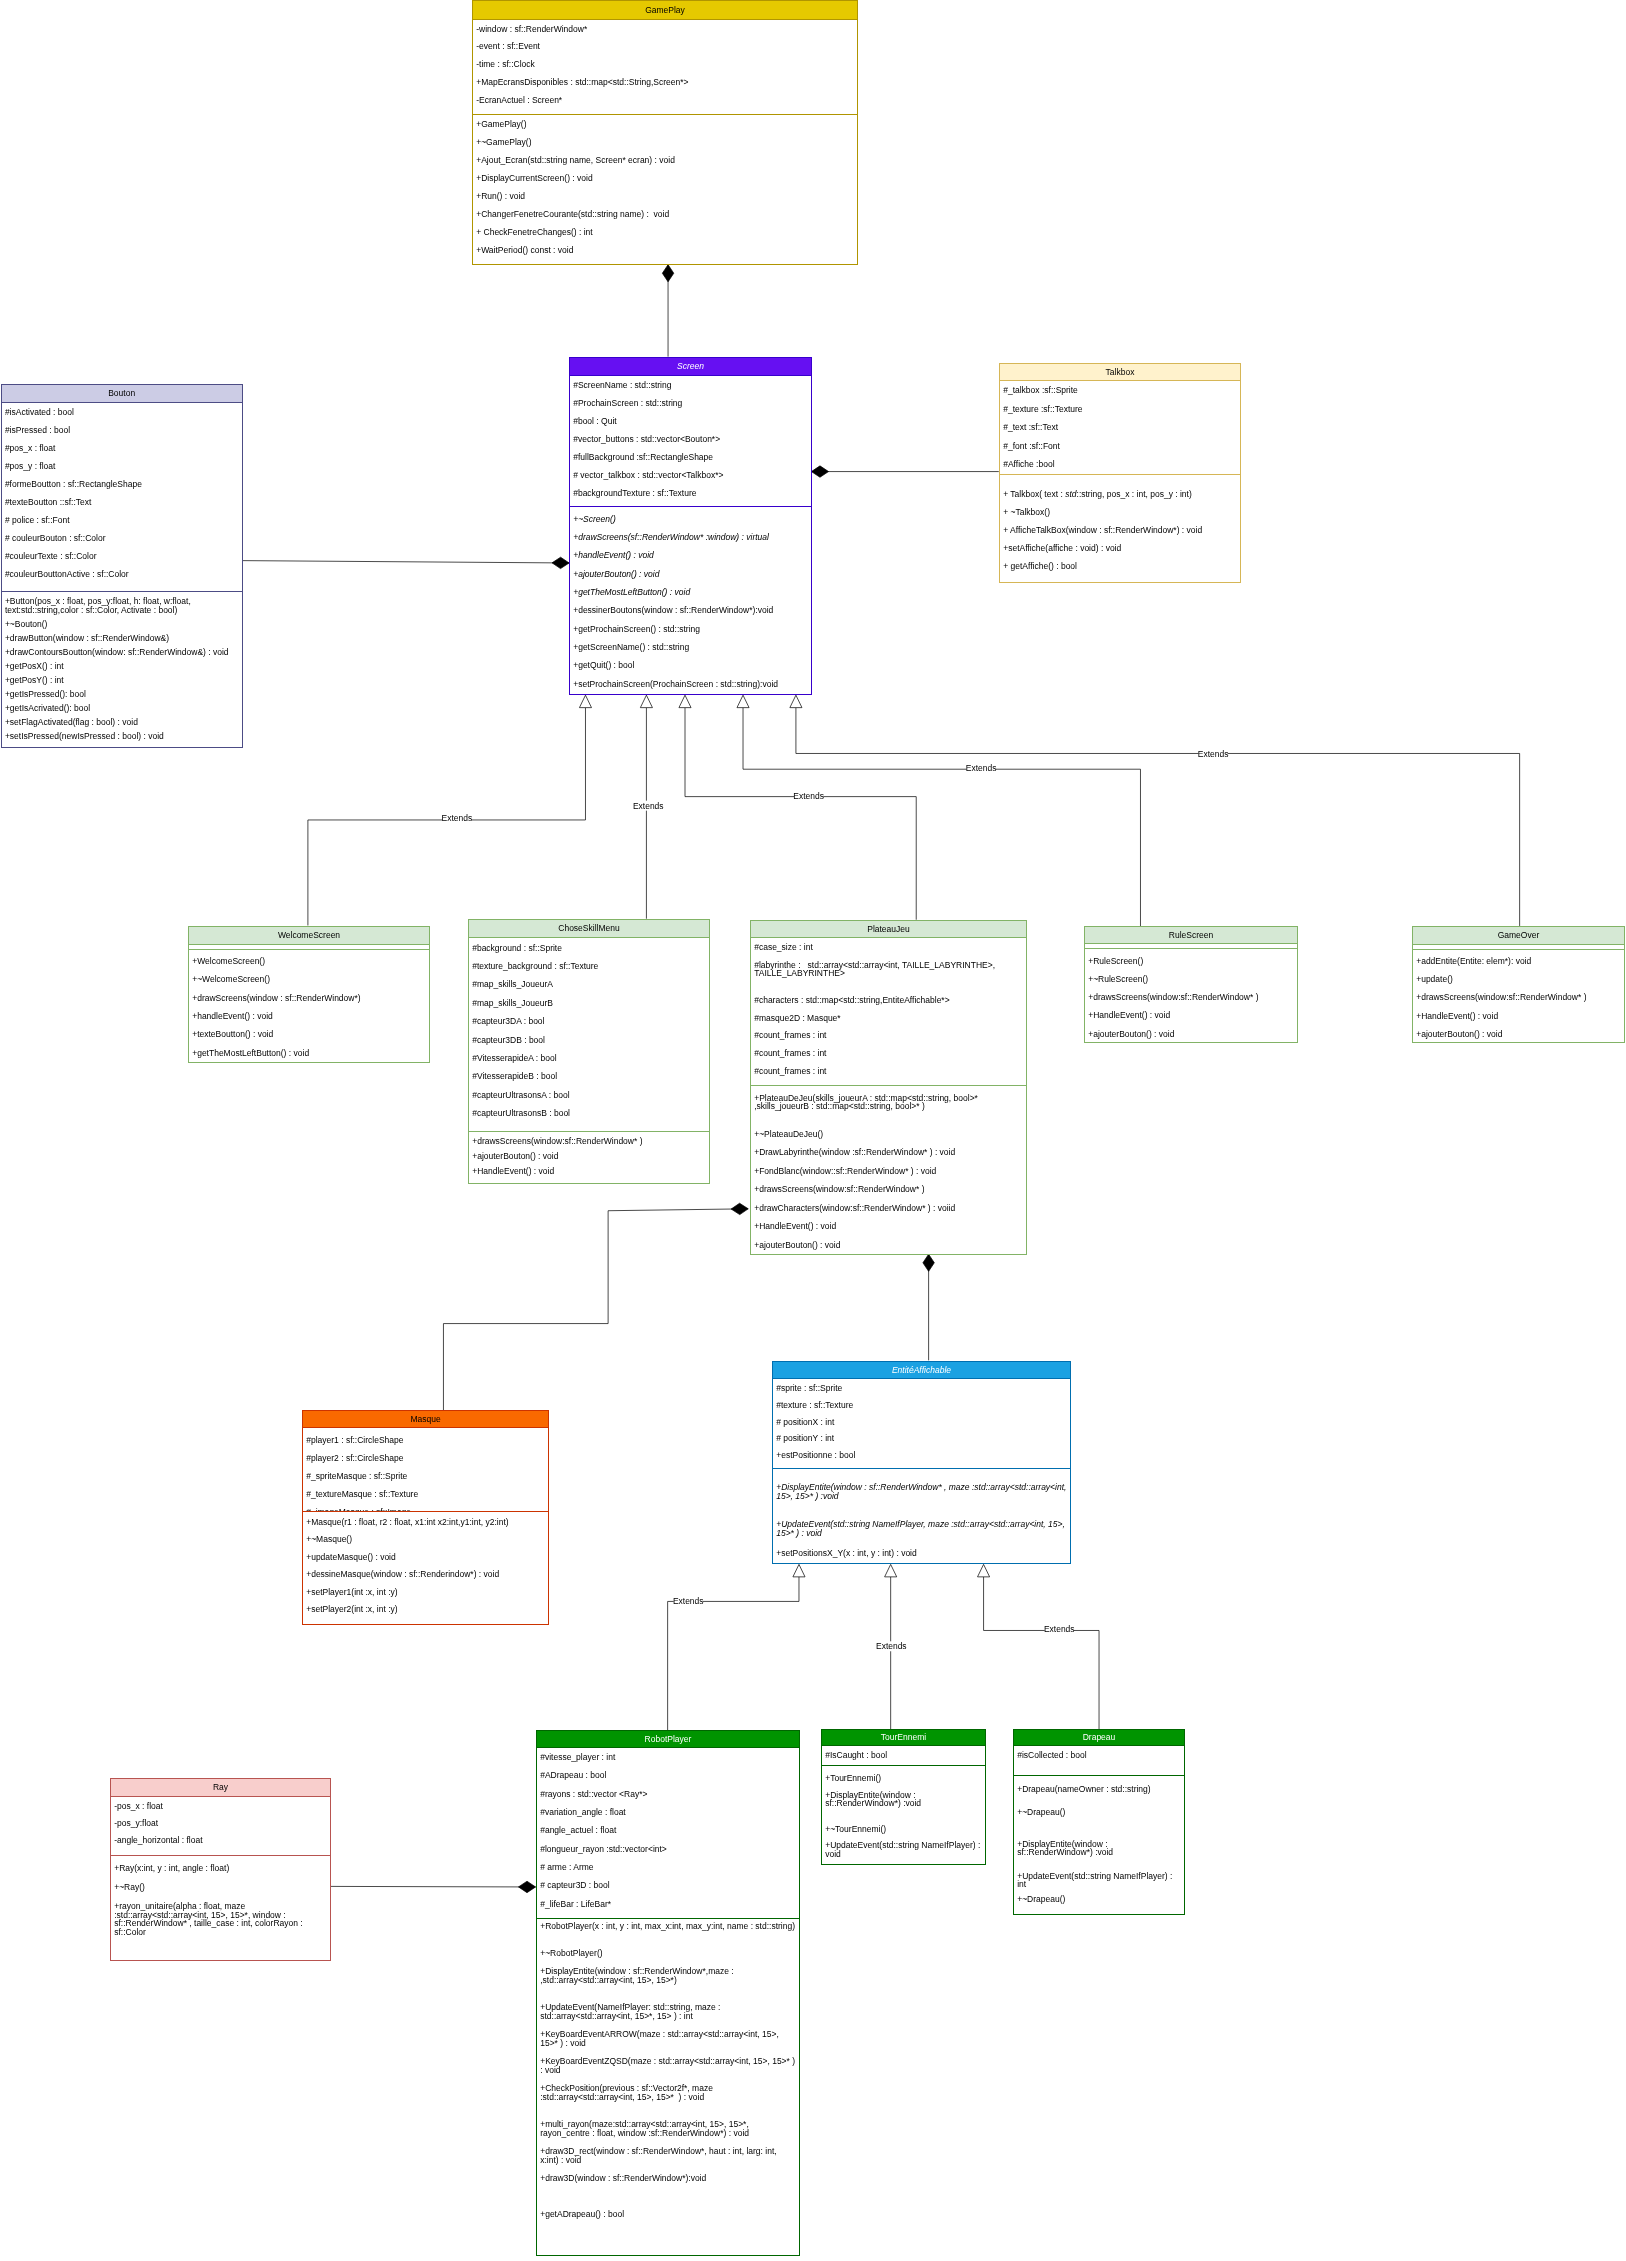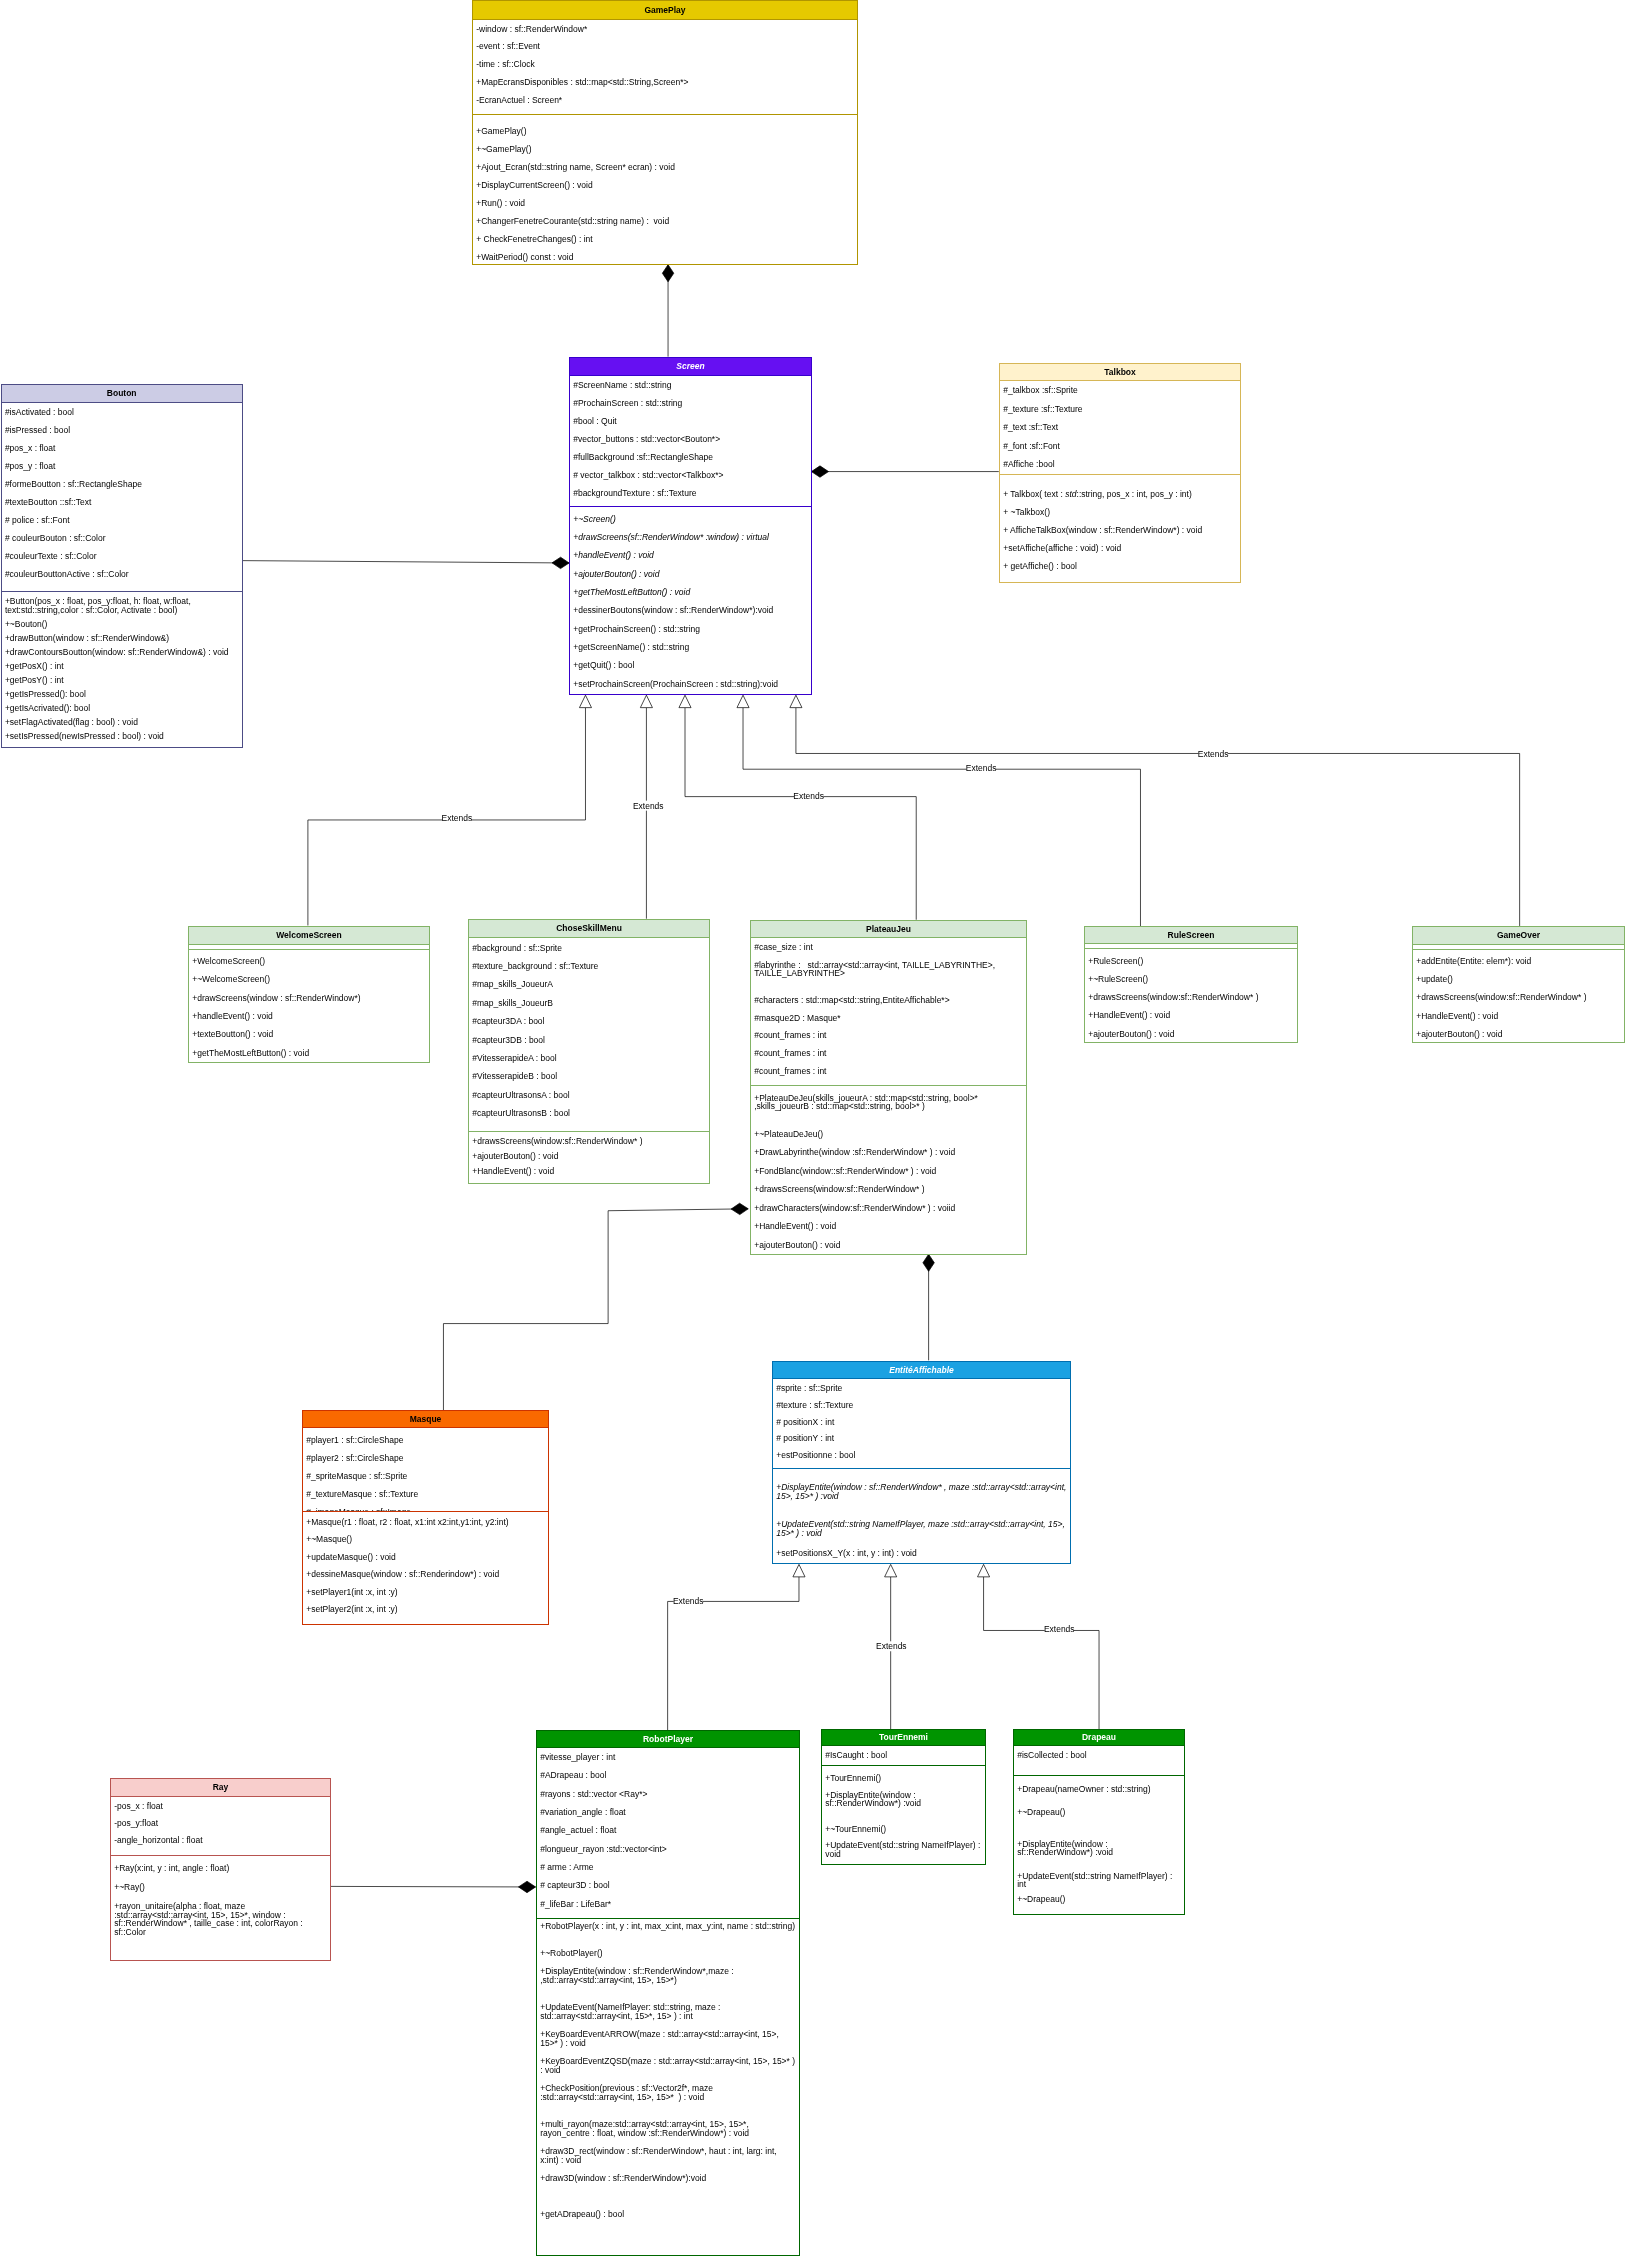--- a/index.html
+++ b/index.html
@@ -1,20 +1,20 @@
 <!DOCTYPE html>
 <html style="font-size:11.4px"><head>
 <meta charset="utf-8">
 <title>UML Class Diagram</title>
 <style>
   html,body{margin:0;padding:0;background:#ffffff;}
   #canvas{position:relative;width:1626px;height:2261px;background:#ffffff;
           font-family:"Liberation Sans",sans-serif;overflow:hidden;}
   .uml{position:absolute;box-sizing:border-box;background:#ffffff;border:0.7px solid #000;}
-  .uml > .hdr{font-weight:bold;text-align:center;box-sizing:border-box;font-size:8.5px;
+  .uml > .hdr{font-weight:normal;text-align:center;box-sizing:border-box;font-size:8.5px;
               display:flex;align-items:center;justify-content:center;line-height:8.5px;}
   .uml > .cmp{box-sizing:border-box;overflow:hidden;padding:2.8px 0 0 0;}
   .cmp .row{font-size:8.5px;line-height:8.6px;color:#000;
             padding:1.3px 3.6px 0 3.2px;white-space:pre-wrap;box-sizing:border-box;}
   .cmp .row.it{font-style:italic;}
   svg.edges{position:absolute;left:0;top:0;width:1626px;height:2261px;overflow:visible;pointer-events:none;}
   svg.edges text{font-family:"Liberation Sans",sans-serif;font-size:11.9px;fill:#000;}
 </style>
 </head>
 <body>
@@ -97,21 +97,21 @@
 <div id="nodes">
   <div class="uml" style="left:472px;top:0px;width:386px;border-color:#b09500">
     <div class="hdr" style="height:18.5px;background:#e5c900;color:#000000;border-bottom:0.7px solid #b09500">GamePlay</div>
     <div class="cmp" style="height:95px;padding-top:4px;border-bottom:0.7px solid #b09500">
       <div class="row" style="height:17.7px">-window : sf::RenderWindow*</div>
       <div class="row" style="height:17.7px">-event : sf::Event</div>
       <div class="row" style="height:17.7px">-time : sf::Clock</div>
       <div class="row" style="height:17.7px">+MapEcransDisponibles : std::map&lt;std::String,Screen*&gt;</div>
       <div class="row" style="height:17.7px">-EcranActuel : Screen*</div>
     </div>
-    <div class="cmp" style="height:149px;padding-top:11px">
+    <div class="cmp" style="height:149px;padding-top:4px">
       <div class="row" style="height:18px">+GamePlay()</div>
       <div class="row" style="height:18px">+~GamePlay()</div>
       <div class="row" style="height:18px">+Ajout_Ecran(std::string name, Screen* ecran) : void</div>
       <div class="row" style="height:18px">+DisplayCurrentScreen() : void</div>
       <div class="row" style="height:18px">+Run() : void</div>
       <div class="row" style="height:18px">+ChangerFenetreCourante(std::string name) :  void</div>
       <div class="row" style="height:18px">+ CheckFenetreChanges() : int</div>
       <div class="row" style="height:18px">+WaitPeriod() const : void</div>
     </div>
   </div>

